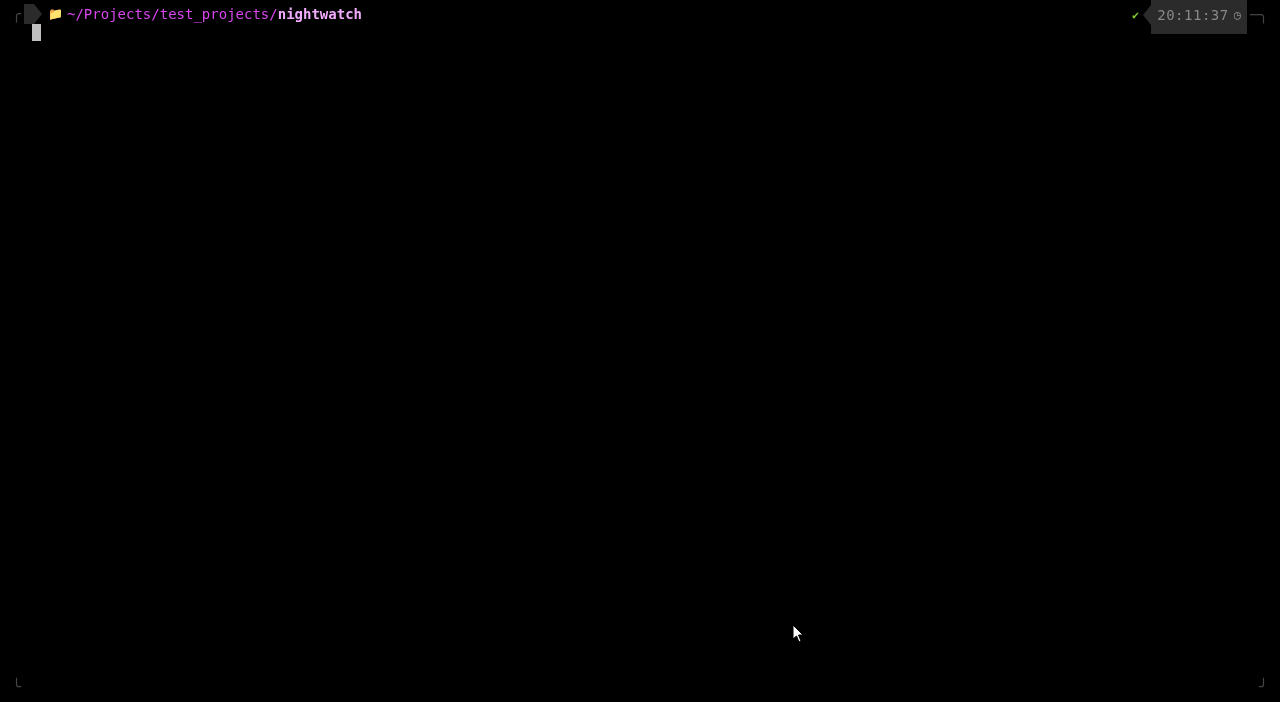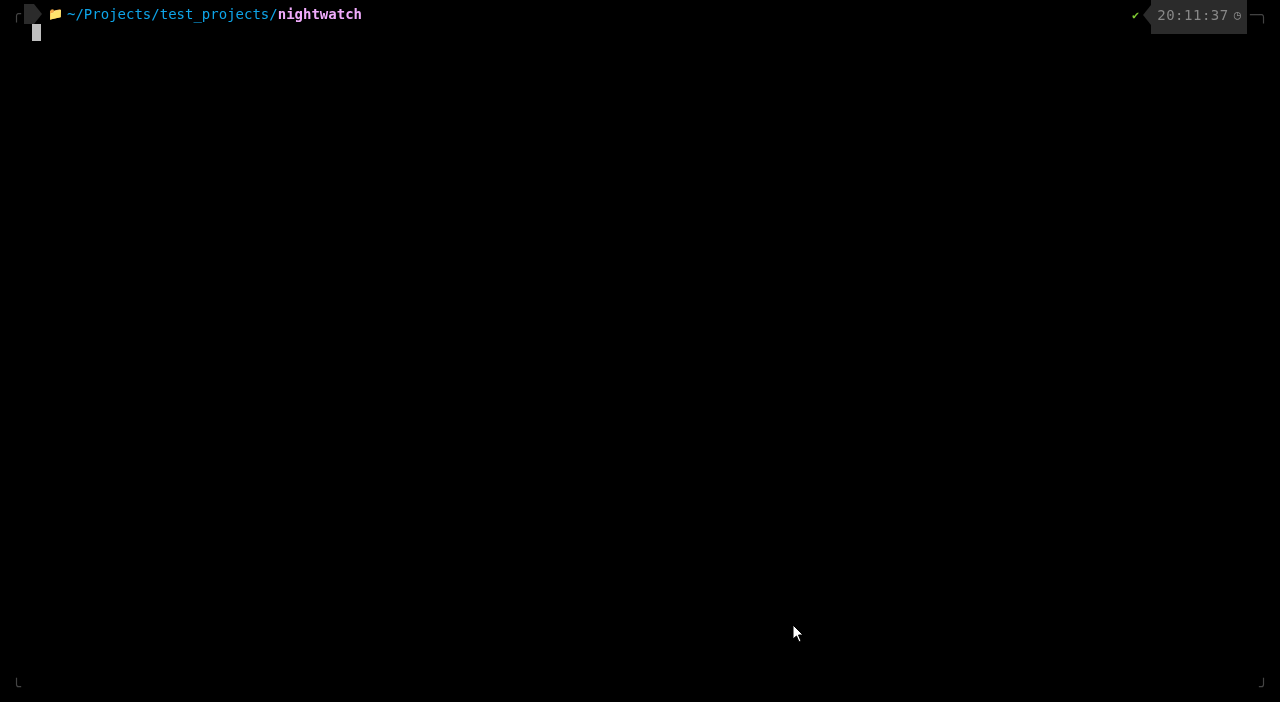--- a/index.html
+++ b/index.html
@@ -60,21 +60,21 @@
       border-left: 8px solid #2b2b2b;
       vertical-align: middle;
     }
     .folder-icon {
       color: #0aa8c4;
       font-size: 12px;
       margin-left: 6px;
       margin-right: 4px;
     }
     .path-dim {
-      color: #0ea5e9;
+      color: #d946ef;
     }
     .path-bright {
       color: #f0abfc;
       font-weight: bold;
     }
     .right-segment {
       position: absolute;
       right: 0;
       top: 5px;
       display: flex;

